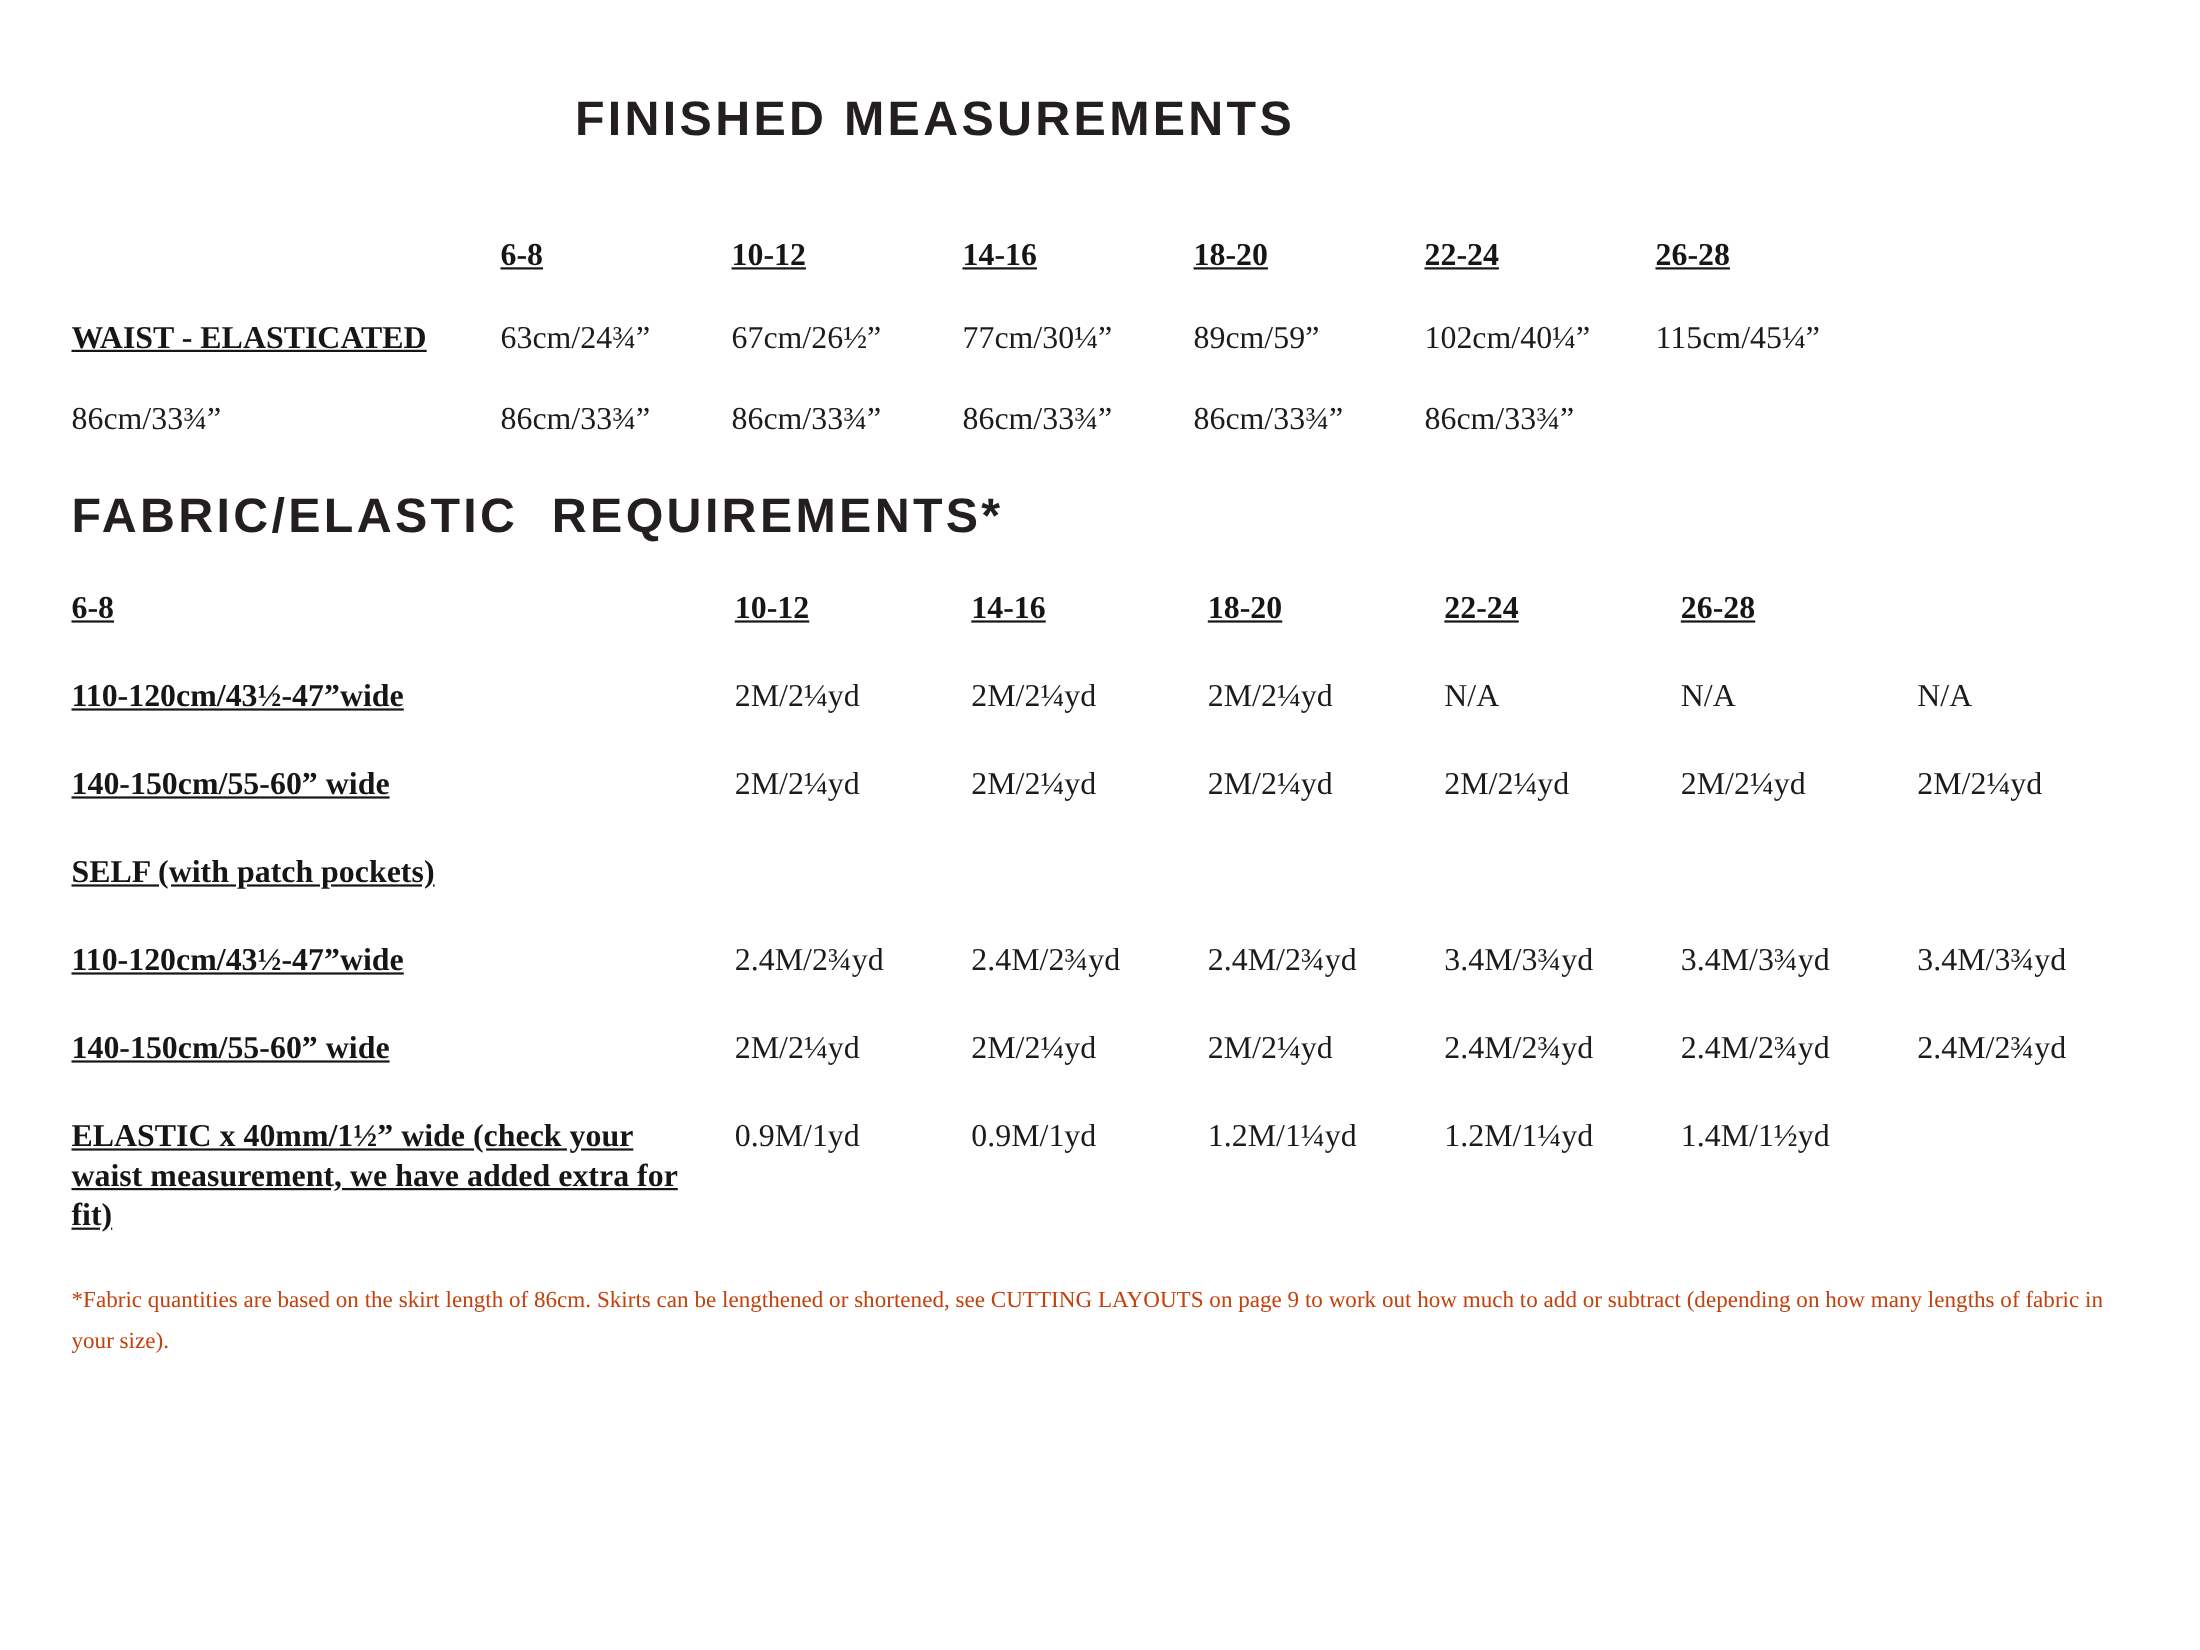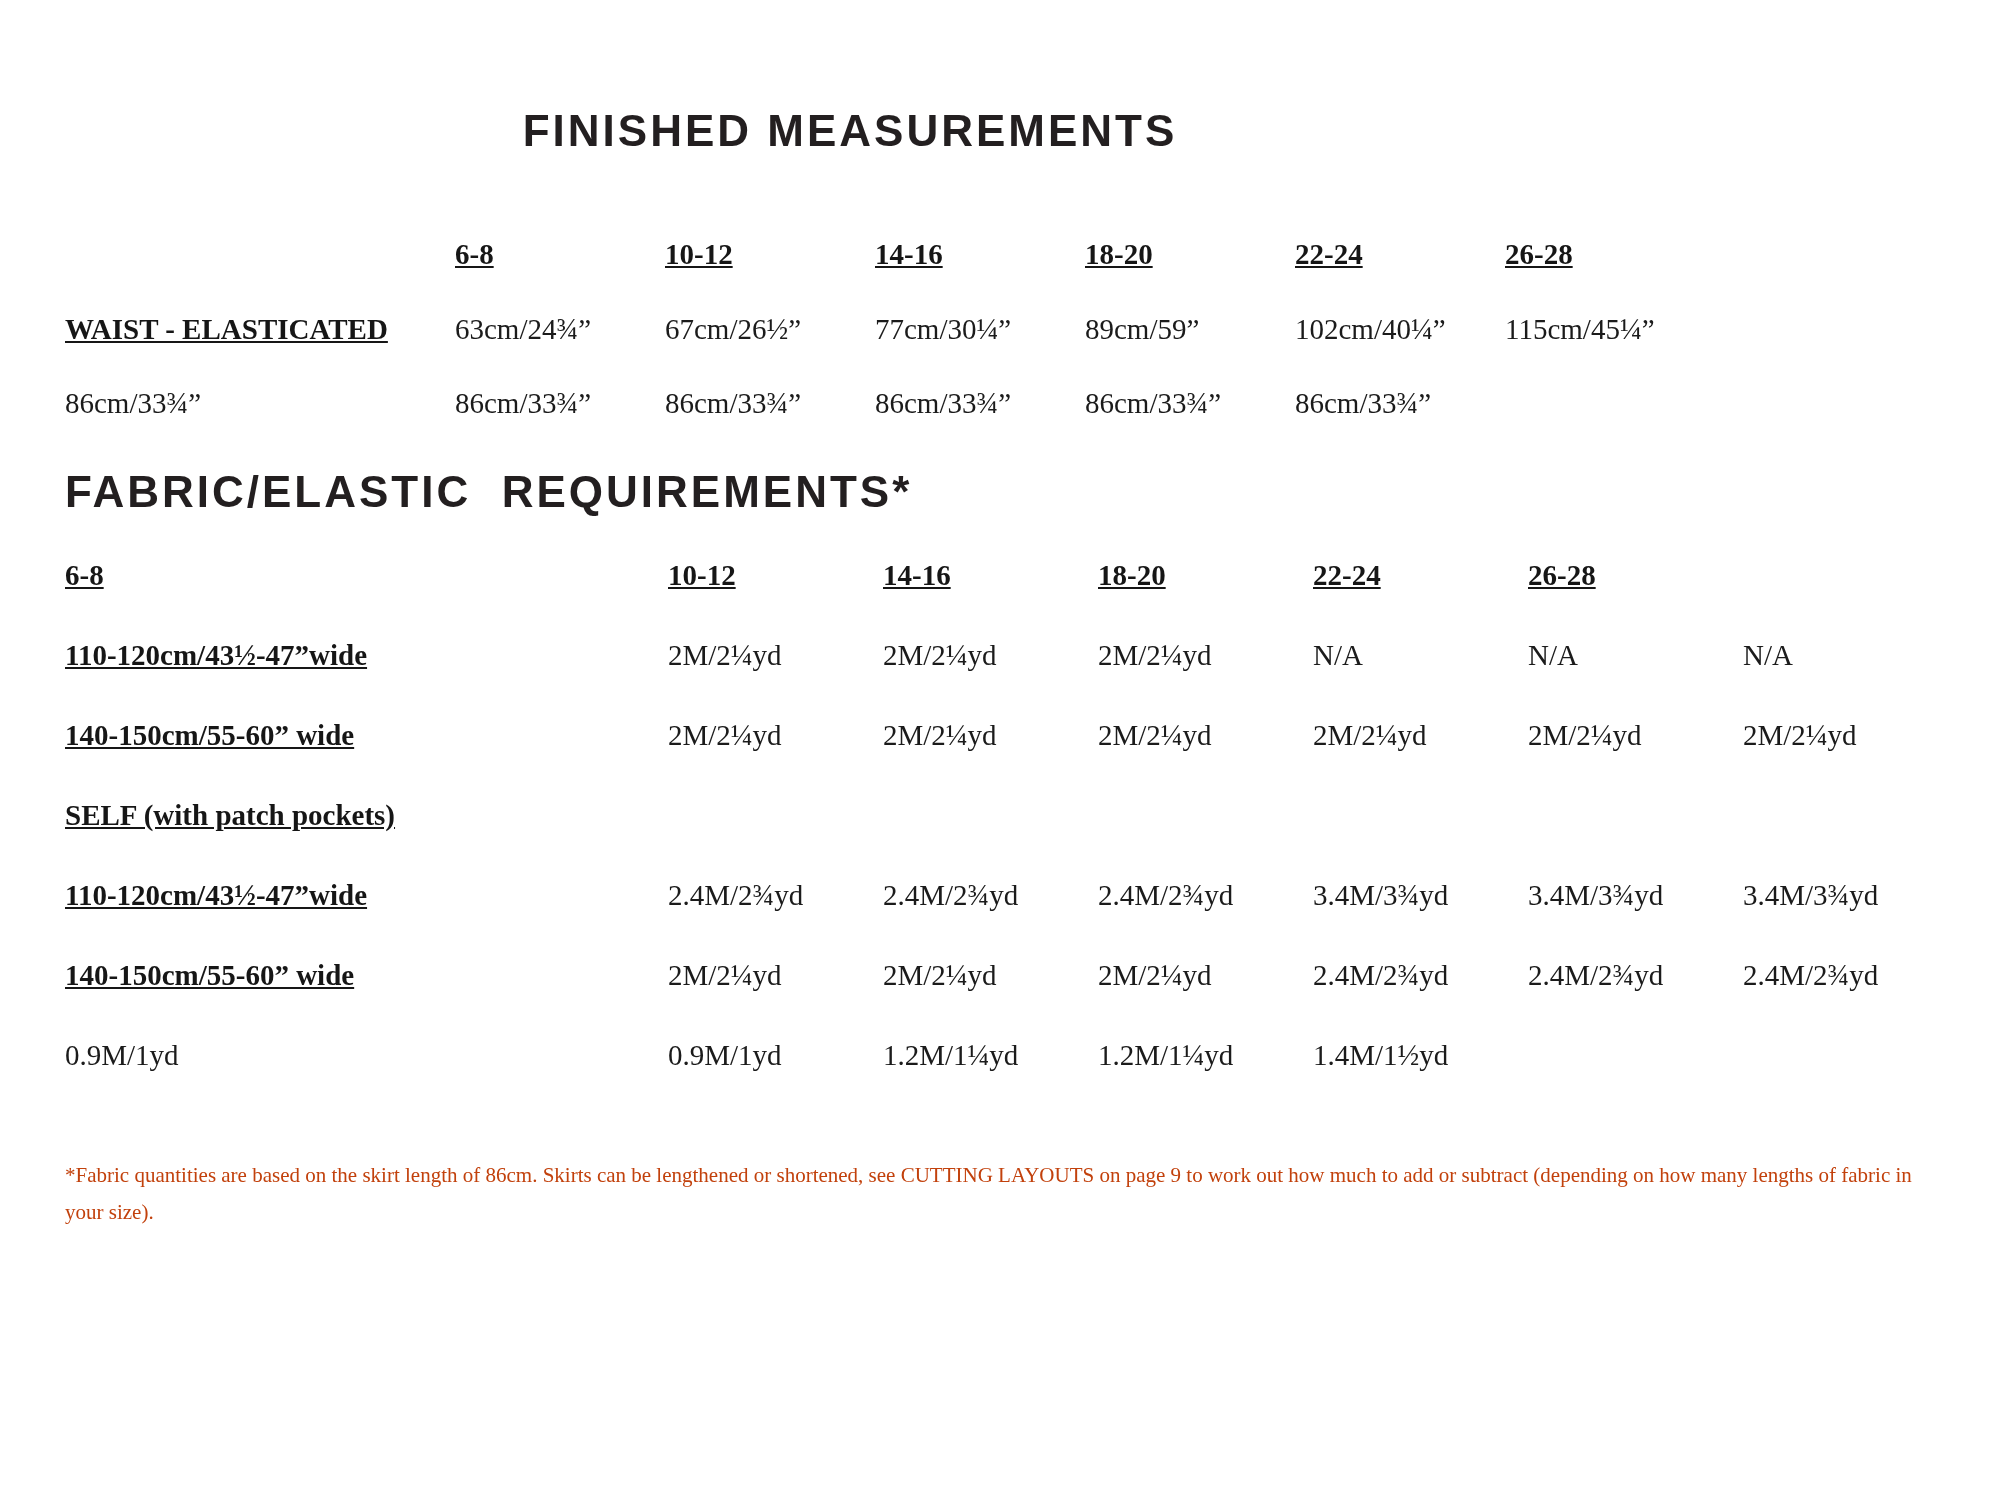--- a/index.html
+++ b/index.html
@@ -4,21 +4,21 @@
 <style>
   html, body { margin: 0; padding: 0; }
   body {
     width: 2000px;
     height: 1500px;
     background: #ffffff;
     color: #1b1b1b;
     font-family: "Liberation Serif", serif;
     overflow: hidden;
   }
-  .doc { padding: 62px 0 0 65px; margin-top: 44px; }
+  .doc { padding: 84px 0 0 65px; }
 
   .title {
     margin: 0;
     font-family: "Liberation Sans", sans-serif;
     font-weight: bold;
     font-size: 44px;
     letter-spacing: 3px;
     color: #231f20;
     white-space: pre;
   }
@@ -129,20 +129,21 @@
     <div class="row">
       <div class="cell label">140-150cm/55-60” wide</div>
       <div class="cell">2M/2¼yd</div>
       <div class="cell">2M/2¼yd</div>
       <div class="cell">2M/2¼yd</div>
       <div class="cell">2.4M/2¾yd</div>
       <div class="cell">2.4M/2¾yd</div>
       <div class="cell">2.4M/2¾yd</div>
     </div>
     <div class="row">
+      <div class="cell label">ELASTIC  x 40mm/1½” wide (check your waist measurement, we have added extra for fit)</div>
       <div class="cell">0.9M/1yd</div>
       <div class="cell">0.9M/1yd</div>
       <div class="cell">1.2M/1¼yd</div>
       <div class="cell">1.2M/1¼yd</div>
       <div class="cell">1.4M/1½yd</div>
     </div>
   </div>
 
   <div class="footnote">*Fabric quantities are based on the skirt length of 86cm. Skirts can be lengthened or shortened, see CUTTING LAYOUTS on page 9 to work out how much to add or subtract (depending on how many lengths of fabric in your size).</div>
 

